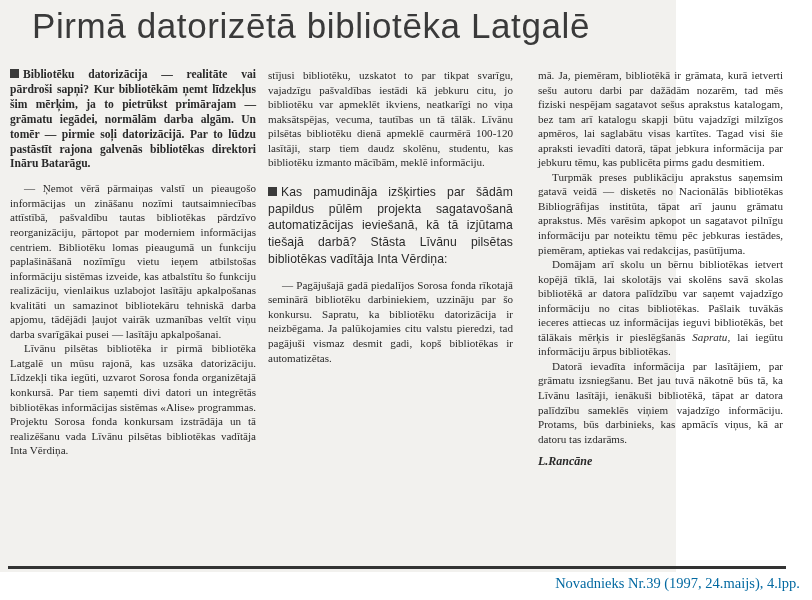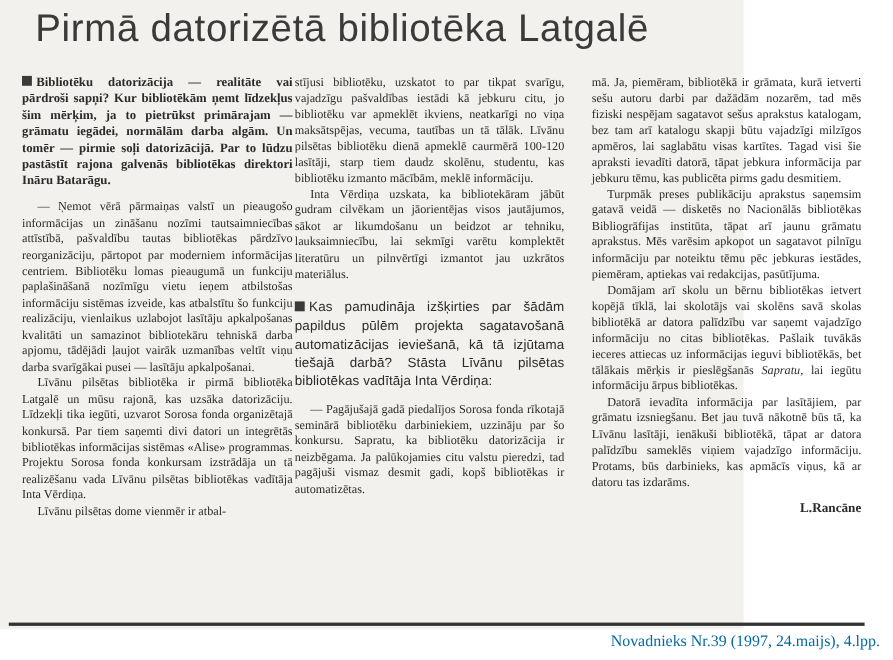--- a/index.html
+++ b/index.html
@@ -1,48 +1,46 @@
 <!DOCTYPE html>
 <html><head>
 <meta charset="utf-8">
 <style>
   html, body { margin:0; padding:0; background:#ffffff; }
   body { width:812px; height:600px; position:relative; overflow:hidden; font-family:"Liberation Serif", serif; color:#2a2a2a; }
   .clip { position:absolute; left:0; top:0; width:676px; height:572px; background:#f2f1ee; }
   .headline { position:absolute; left:32px; top:2px; width:770px; font-family:"Liberation Sans", sans-serif; font-size:35px; line-height:48px; color:#3a3a3a; letter-spacing:0.6px; white-space:nowrap; }
   .col { position:absolute; top:68px; font-size:11.1px; line-height:14.55px; text-align:justify; }
-  .col1 { left:20px; width:246px; }
+  .col1 { left:10px; width:246px; }
   .col2 { left:268px; width:245px; }
   .col3 { left:538px; width:245px; }
   .col p { margin:0; text-indent:14px; }
   .col p.noindent { text-indent:0; }
   .lead { font-weight:bold; font-size:11.6px; line-height:14.9px; text-indent:0 !important; margin-bottom:9px !important; }
   .q { font-family:"Liberation Sans", sans-serif; font-weight:normal; font-size:12.2px; line-height:16.8px; text-indent:0 !important; margin:14px 0 10px 0 !important; letter-spacing:0.1px; }
   .sq { display:inline-block; width:9px; height:9px; background:#3a3a3a; margin-right:4px; vertical-align:0; }
-  .sig { text-align:right; font-weight:bold; font-size:12px; margin-top:8px !important; text-indent:0 !important; }
+  .sig { font-weight:bold; font-size:12px; margin-top:8px !important; text-indent:0 !important;font-style:italic; }
   .rule { position:absolute; left:8px; top:566px; width:778px; height:3px; background:#333; }
   .caption { position:absolute; right:12px; top:575px; font-family:"Liberation Serif", serif; font-size:14.5px; color:#0369a1; }
   em { font-style:italic; }
 </style>
 </head>
 <body>
 
 <div class="clip">
   <div class="headline">Pirmā datorizētā bibliotēka Latgalē</div>
 
   <div class="col col1">
     <p class="lead"><span class="sq"></span><span>Bibliotēku datorizācija — realitāte vai pārdroši sapņi? Kur bibliotēkām ņemt līdzekļus šim mērķim, ja to pietrūkst primārajam — grāmatu iegādei, normālām darba algām. Un tomēr — pirmie soļi datorizācijā. Par to lūdzu pastāstīt rajona galvenās bibliotēkas direktori Ināru Batarāgu.</span></p>
     <p>— Ņemot vērā pārmaiņas valstī un pieaugošo informācijas un zināšanu nozīmi tautsaimniecības attīstībā, pašvaldību tautas bibliotēkas pārdzīvo reorganizāciju, pārtopot par moderniem informācijas centriem. Bibliotēku lomas pieaugumā un funkciju paplašināšanā nozīmīgu vietu ieņem atbilstošas informāciju sistēmas izveide, kas atbalstītu šo funkciju realizāciju, vienlaikus uzlabojot lasītāju apkalpošanas kvalitāti un samazinot bibliotekāru tehniskā darba apjomu, tādējādi ļaujot vairāk uzmanības veltīt viņu darba svarīgākai pusei — lasītāju apkalpošanai.</p>
     <p>Līvānu pilsētas bibliotēka ir pirmā bibliotēka Latgalē un mūsu rajonā, kas uzsāka datorizāciju. Līdzekļi tika iegūti, uzvarot Sorosa fonda organizētajā konkursā. Par tiem saņemti divi datori un integrētās bibliotēkas informācijas sistēmas «Alise» programmas. Projektu Sorosa fonda konkursam izstrādāja un tā realizēšanu vada Līvānu pilsētas bibliotēkas vadītāja Inta Vērdiņa.</p>
-    <p>Līvānu pilsētas dome vienmēr ir atbal-</p>
   </div>
 
   <div class="col col2">
     <p class="noindent">stījusi bibliotēku, uzskatot to par tikpat svarīgu, vajadzīgu pašvaldības iestādi kā jebkuru citu, jo bibliotēku var apmeklēt ikviens, neatkarīgi no viņa maksātspējas, vecuma, tautības un tā tālāk. Līvānu pilsētas bibliotēku dienā apmeklē caurmērā 100-120 lasītāji, starp tiem daudz skolēnu, studentu, kas bibliotēku izmanto mācībām, meklē informāciju.</p>
-    <p>Inta Vērdiņa uzskata, ka bibliotekāram jābūt gudram cilvēkam un jāorientējas visos jautājumos, sākot ar likumdošanu un beidzot ar tehniku, lauksaimniecību, lai sekmīgi varētu komplektēt literatūru un pilnvērtīgi izmantot jau uzkrātos materiālus.</p>
     <p class="q"><span class="sq"></span><span>Kas pamudināja izšķirties par šādām papildus pūlēm projekta sagatavošanā automatizācijas ieviešanā, kā tā izjūtama tiešajā darbā? Stāsta Līvānu pilsētas bibliotēkas vadītāja Inta Vērdiņa:</span></p>
     <p>— Pagājušajā gadā piedalījos Sorosa fonda rīkotajā seminārā bibliotēku darbiniekiem, uzzināju par šo konkursu. Sapratu, ka bibliotēku datorizācija ir neizbēgama. Ja palūkojamies citu valstu pieredzi, tad pagājuši vismaz desmit gadi, kopš bibliotēkas ir automatizētas.</p>
   </div>
 
   <div class="col col3">
     <p class="noindent">mā. Ja, piemēram, bibliotēkā ir grāmata, kurā ietverti sešu autoru darbi par dažādām nozarēm, tad mēs fiziski nespējam sagatavot sešus aprakstus katalogam, bez tam arī katalogu skapji būtu vajadzīgi milzīgos apmēros, lai saglabātu visas kartītes. Tagad visi šie apraksti ievadīti datorā, tāpat jebkura informācija par jebkuru tēmu, kas publicēta pirms gadu desmitiem.</p>
     <p>Turpmāk preses publikāciju aprakstus saņemsim gatavā veidā — disketēs no Nacionālās bibliotēkas Bibliogrāfijas institūta, tāpat arī jaunu grāmatu aprakstus. Mēs varēsim apkopot un sagatavot pilnīgu informāciju par noteiktu tēmu pēc jebkuras iestādes, piemēram, aptiekas vai redakcijas, pasūtījuma.</p>
     <p><span>Domājam arī skolu un bērnu bibliotēkas ietvert kopējā tīklā, lai skolotājs vai skolēns savā skolas bibliotēkā ar datora palīdzību var saņemt vajadzīgo informāciju no citas bibliotēkas. Pašlaik tuvākās ieceres attiecas uz informācijas ieguvi bibliotēkās, bet tālākais mērķis ir pieslēgšanās</span> <em>Sapratu</em><span>, lai iegūtu informāciju ārpus bibliotēkas.</span></p>
     <p>Datorā ievadīta informācija par lasītājiem, par grāmatu izsniegšanu. Bet jau tuvā nākotnē būs tā, ka Līvānu lasītāji, ienākuši bibliotēkā, tāpat ar datora palīdzību sameklēs viņiem vajadzīgo informāciju. Protams, būs darbinieks, kas apmācīs viņus, kā ar datoru tas izdarāms.</p>
     <p class="sig">L.Rancāne</p>

